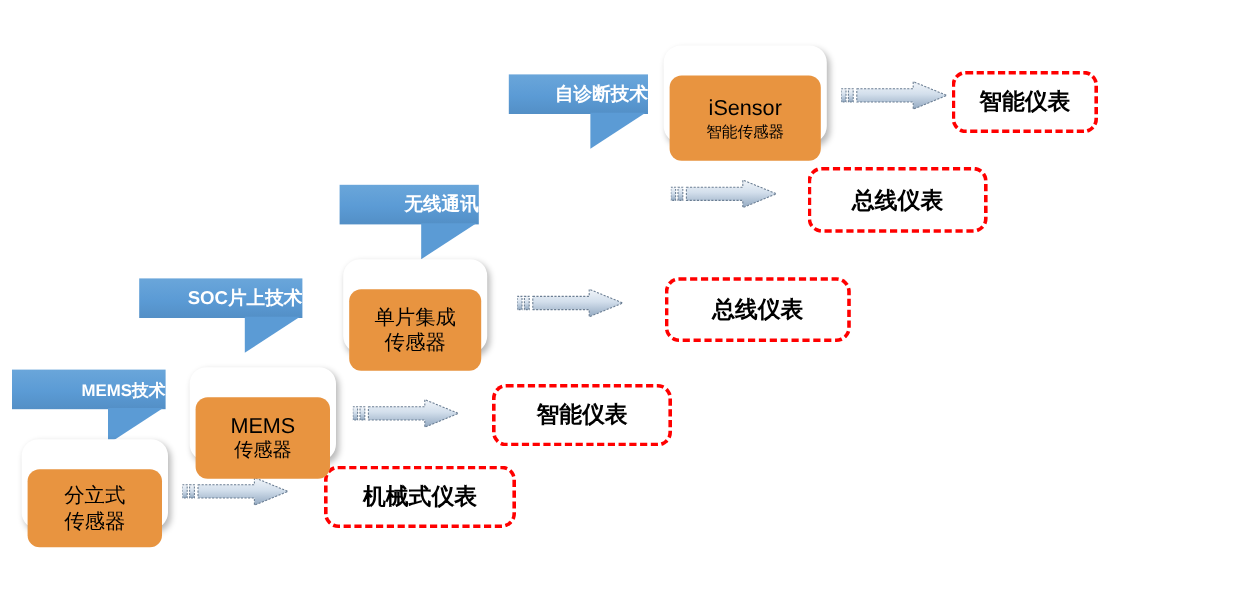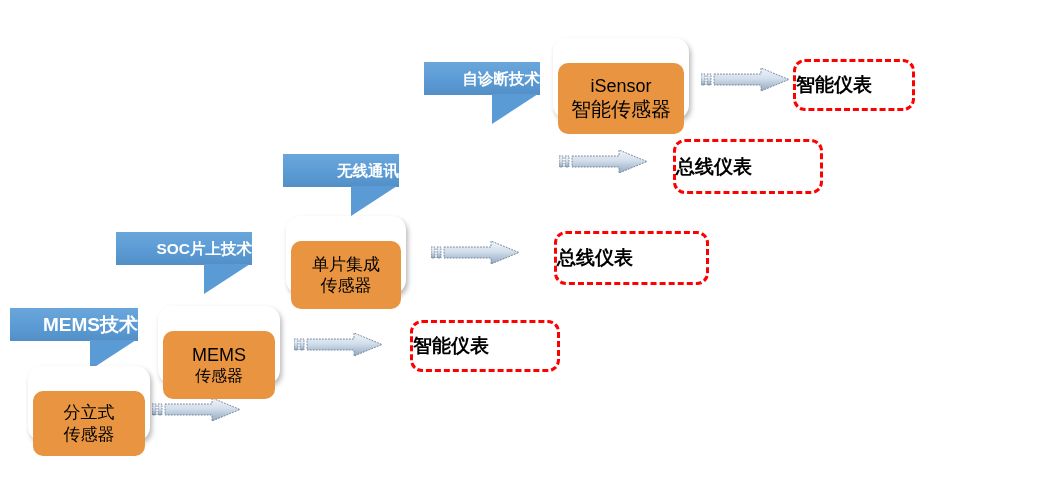--- a/index.html
+++ b/index.html
@@ -95,20 +95,21 @@
 
   
   .instrument {
     position: absolute;
     box-sizing: border-box;
     border: 3px dashed #ff0000;
     border-radius: 12px;
     background: transparent;
     display: flex;
     align-items: center;
+    justify-content: center;
     color: #000000;
     font-weight: bold;
     white-space: nowrap;
     z-index: 3;
   }
 
   
   .arrow {
     position: absolute;
     z-index: 2;
@@ -122,21 +123,21 @@
 
 
   <div class="callout" style="left:424px; top:62px; width:116px; height:33px; font-size:15.5px;">
     <span class="callout-label">自诊断技术</span>
     <span class="tail"></span>
   </div>
 
   <div class="sensor-box" style="left:553px; top:38px; width:136px; height:81px;">
     <div class="inner">
       <span class="l1" style="font-size:18px;">iSensor</span>
-      <span class="l2" style="font-size:20px;">智能传感器</span>
+      <span class="l2" style="font-size:13px;">智能传感器</span>
     </div>
   </div>
 
   <div class="arrow" style="left:701px; top:66px;">
     <svg width="90" height="28" viewBox="0 0 90 28" xmlns="http://www.w3.org/2000/svg">
       <defs>
         <linearGradient id="ag1" x1="0" y1="0" x2="0" y2="1">
           <stop offset="0%" stop-color="#f2f5f9"></stop>
           <stop offset="45%" stop-color="#d3dfec"></stop>
           <stop offset="100%" stop-color="#93a9c1"></stop>
@@ -187,21 +188,21 @@
       <rect x="0" y="8" width="4" height="11" fill="url(#ag1)" stroke="#6b7e93" stroke-width="0.9" stroke-dasharray="1.6 1.1"></rect>
       <rect x="6" y="8" width="4" height="11" fill="url(#ag1)" stroke="#6b7e93" stroke-width="0.9" stroke-dasharray="1.6 1.1"></rect>
       <path d="M13,8 L60,8 L60,2 L88,13.5 L60,25 L60,19 L13,19 Z" fill="url(#ag1)" stroke="#6b7e93" stroke-width="0.9" stroke-dasharray="1.8 1.2" stroke-linejoin="round"></path>
     </svg>
   </div>
 
   <div class="instrument" style="left:554px; top:231px; width:155px; height:54px; font-size:19px;">
     <span>总线仪表</span>
   </div>
 
-  <div class="callout" style="left:10px; top:308px; width:128px; height:33px; font-size:19px;padding-left:27px;">
+  <div class="callout" style="left:10px; top:308px; width:128px; height:33px; font-size:14px;padding-left:27px;">
     <span class="callout-label">MEMS技术</span>
     <span class="tail"></span>
   </div>
 
   <div class="sensor-box" style="left:158px; top:306px; width:122px; height:78px;">
     <div class="inner">
       <span class="l1" style="font-size:18px;">MEMS</span>
       <span class="l2" style="font-size:16px;">传感器</span>
     </div>
   </div>
@@ -211,29 +212,32 @@
       <rect x="0" y="8" width="4" height="11" fill="url(#ag1)" stroke="#6b7e93" stroke-width="0.9" stroke-dasharray="1.6 1.1"></rect>
       <rect x="6" y="8" width="4" height="11" fill="url(#ag1)" stroke="#6b7e93" stroke-width="0.9" stroke-dasharray="1.6 1.1"></rect>
       <path d="M13,8 L60,8 L60,2 L88,13.5 L60,25 L60,19 L13,19 Z" fill="url(#ag1)" stroke="#6b7e93" stroke-width="0.9" stroke-dasharray="1.8 1.2" stroke-linejoin="round"></path>
     </svg>
   </div>
 
   <div class="instrument" style="left:410px; top:320px; width:150px; height:52px; font-size:19px;">
     <span>智能仪表</span>
   </div>
 
-  <div class="sensor-box" style="left:28px; top:366px; width:122px; height:75px;">
+  <div class="sensor-box" style="left:18px; top:366px; width:122px; height:75px;">
     <div class="inner">
       <span class="l1" style="font-size:17px;">分立式</span>
       <span class="l2" style="font-size:17px;">传感器</span>
     </div>
   </div>
 
   <div class="arrow" style="left:152px; top:396px;">
     <svg width="90" height="28" viewBox="0 0 90 28" xmlns="http://www.w3.org/2000/svg">
       <rect x="0" y="8" width="4" height="11" fill="url(#ag1)" stroke="#6b7e93" stroke-width="0.9" stroke-dasharray="1.6 1.1"></rect>
       <rect x="6" y="8" width="4" height="11" fill="url(#ag1)" stroke="#6b7e93" stroke-width="0.9" stroke-dasharray="1.6 1.1"></rect>
       <path d="M13,8 L60,8 L60,2 L88,13.5 L60,25 L60,19 L13,19 Z" fill="url(#ag1)" stroke="#6b7e93" stroke-width="0.9" stroke-dasharray="1.8 1.2" stroke-linejoin="round"></path>
     </svg>
   </div>
 
+  <div class="instrument" style="left:270px; top:388px; width:160px; height:52px; font-size:19px;">
+    <span>机械式仪表</span>
+  </div>
 
 </div>
 
 </body></html>

